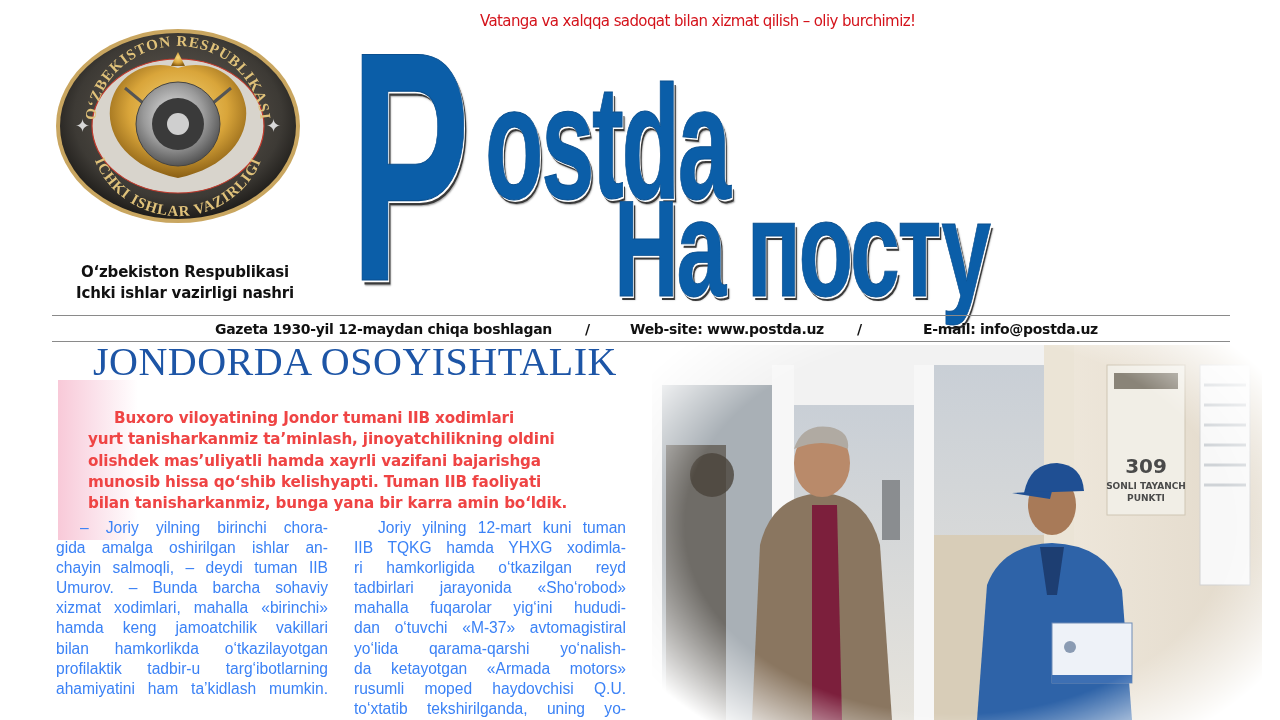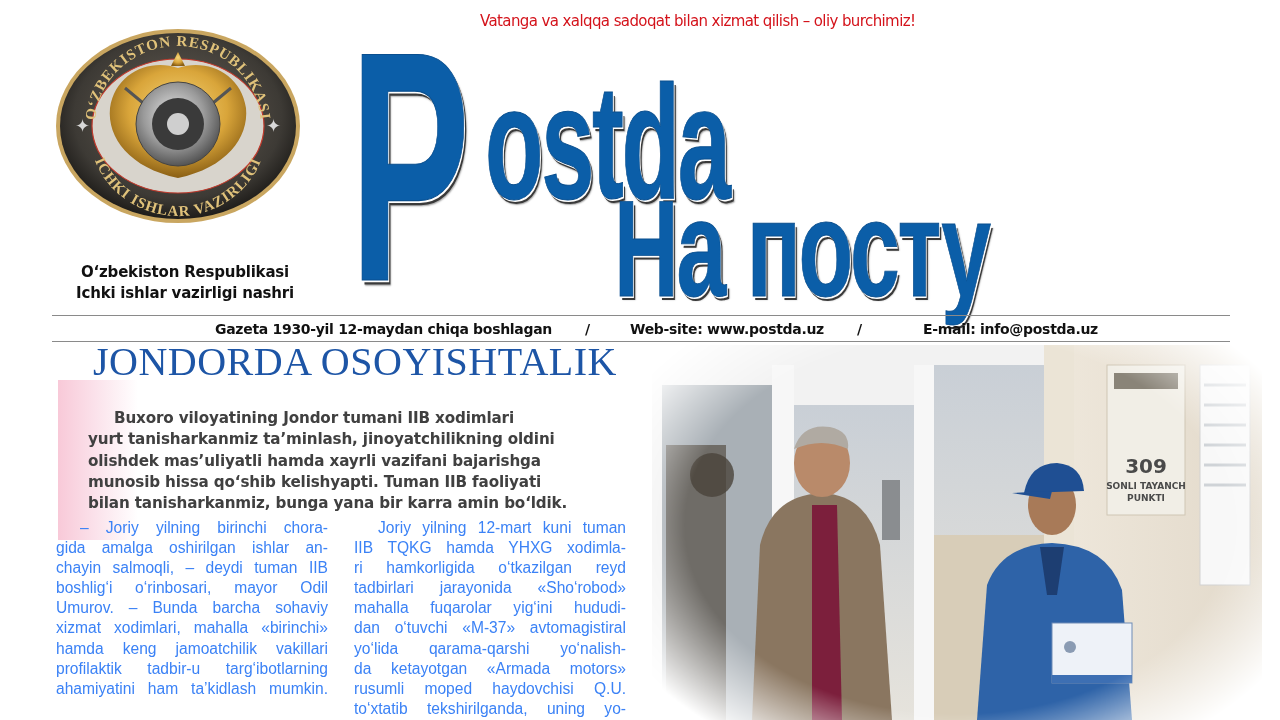--- a/index.html
+++ b/index.html
@@ -70,21 +70,21 @@
     }
 
     
     .pink-fade {
       position: absolute; left: 58px; top: 380px; width: 80px; height: 160px;
       background: linear-gradient(to right, #f8c9d8 0%, #fbe1ea 45%, rgba(255,255,255,0) 100%);
     }
     .lead {
       position: absolute; left: 88px; top: 408px; width: 540px;
       font-family: "DejaVu Sans", sans-serif; font-weight: bold; font-size: 15.2px;
-      line-height: 21.3px; color: #404040; letter-spacing: -0.15px;
+      line-height: 21.3px; color: #ef4444; letter-spacing: -0.15px;
     }
     .lead .l1 { display: block; padding-left: 26px; }
     .lead .ln { display: block; white-space: nowrap; }
 
     
     .col {
       position: absolute; top: 518px; width: 272px;
       font-family: "Liberation Sans", sans-serif; font-size: 15.6px; line-height: 20.1px;
       color: #3b82f6;
     }
@@ -177,24 +177,24 @@
   <span class="ln">yurt tanisharkanmiz ta’minlash, jinoyatchilikning oldini</span>
   <span class="ln">olishdek mas’uliyatli hamda xayrli vazifani bajarishga</span>
   <span class="ln">munosib hissa qo‘shib kelishyapti. Tuman IIB faoliyati</span>
   <span class="ln">bilan tanisharkanmiz, bunga yana bir karra amin bo‘ldik.</span>
 </div>
 
 <div class="col col1">
   <span class="ln first">– Joriy yilning birinchi chora-</span>
   <span class="ln">gida amalga oshirilgan ishlar an-</span>
   <span class="ln">chayin salmoqli, – deydi tuman IIB</span>
-  <span class="ln">boshlig‘i o‘rinbosari, mayor Odil</span>
   <span class="ln">Umurov. – Bunda barcha sohaviy</span>
   <span class="ln">xizmat xodimlari, mahalla «birinchi»</span>
   <span class="ln">hamda keng jamoatchilik vakillari</span>
+  <span class="ln">bilan hamkorlikda o‘tkazilayotgan</span>
   <span class="ln">profilaktik tadbir-u targ‘ibotlarning</span>
   <span class="ln">ahamiyatini ham ta’kidlash mumkin.</span>
 </div>
 
 <div class="col col2">
   <span class="ln first">Joriy yilning 12-mart kuni tuman</span>
   <span class="ln">IIB TQKG hamda YHXG xodimla-</span>
   <span class="ln">ri hamkorligida o‘tkazilgan reyd</span>
   <span class="ln">tadbirlari jarayonida «Sho‘robod»</span>
   <span class="ln">mahalla fuqarolar yig‘ini hududi-</span>

